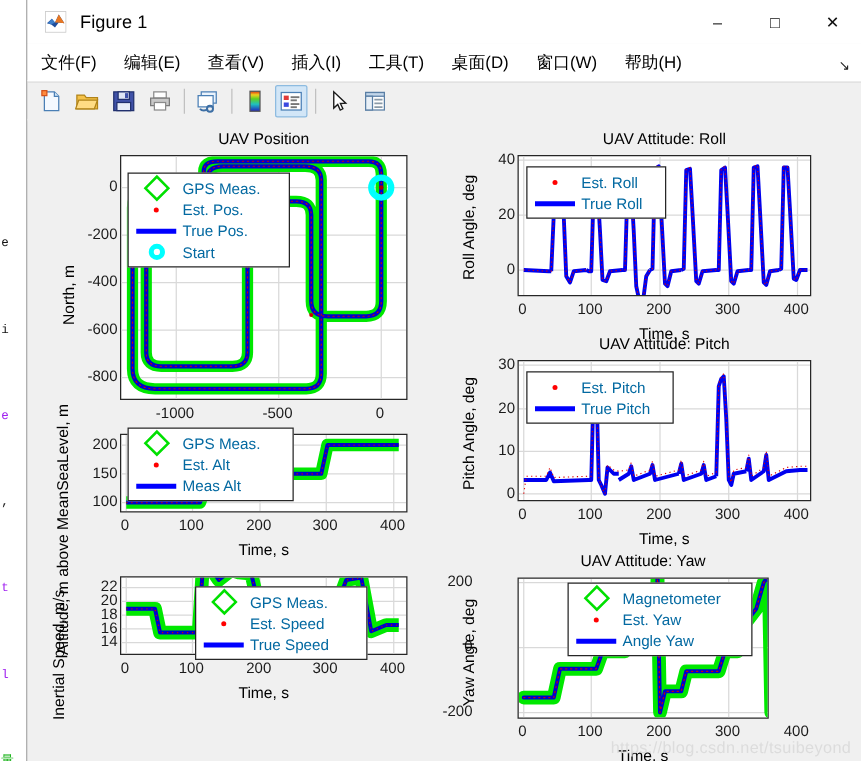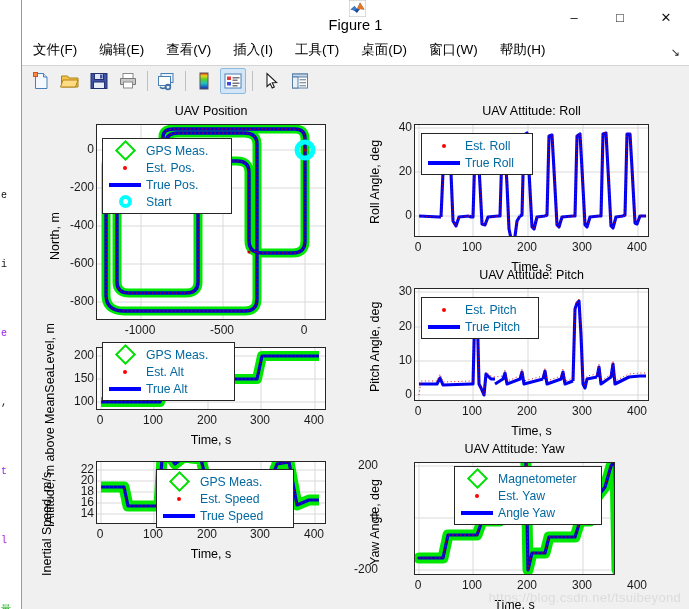--- a/index.html
+++ b/index.html
@@ -26,21 +26,20 @@
   #window{
     position:absolute;left:21px;top:0;width:668px;height:609px;
     background:#f0f0f0;
     border-left:1px solid #9a9a9a;
     box-sizing:border-box;
   }
   #titlebar{
     height:35px;background:#ffffff;
     display:flex;align-items:center;
     position:relative;
-    flex-direction:column;
   }
   #app-icon{
     width:17px;height:17px;margin-left:14px;margin-right:11px;
     position:relative;flex:0 0 auto;
   }
   #title-text{
     font-size:14.5px;color:#000;letter-spacing:.1px;
   }
   .winbtn{
     position:absolute;top:0;height:35px;width:46px;
@@ -411,21 +410,21 @@
         <div class="legrow">
           <span class="legsym">
               <span class="sym-dot"></span>
             </span>
           <span class="legtxt">Est. Alt</span>
         </div>
         <div class="legrow">
           <span class="legsym">
               <span class="sym-line"></span>
             </span>
-          <span class="legtxt">True Alt</span>
+          <span class="legtxt">Meas Alt</span>
         </div>
       </div>
     </div>
 
     <div class="axes" style="left:74px;top:366px;width:230px;height:63px;">
       <div class="plotbox">
         <svg width="228" height="61" viewBox="0 0 228 61">
           <g stroke="#d9d9d9" stroke-width="1">
             <line x1="4" y1="0" x2="4" y2="61"></line>
             <line x1="57" y1="0" x2="57" y2="61"></line>

